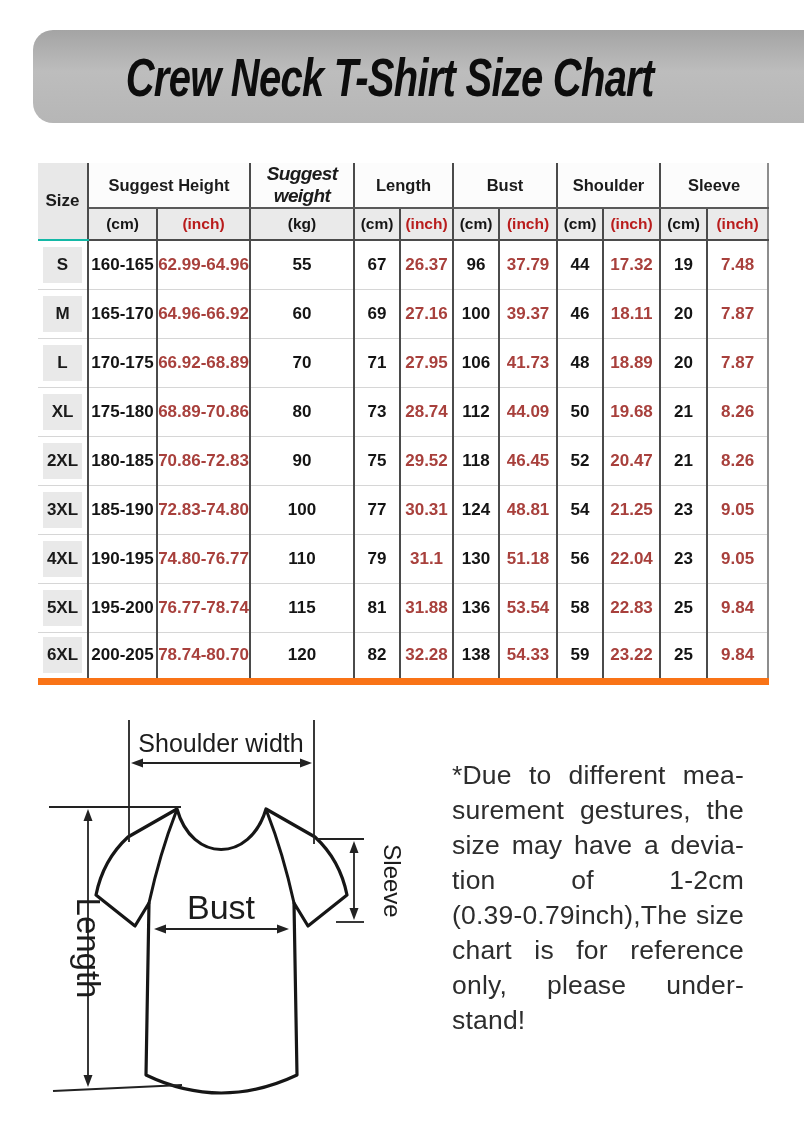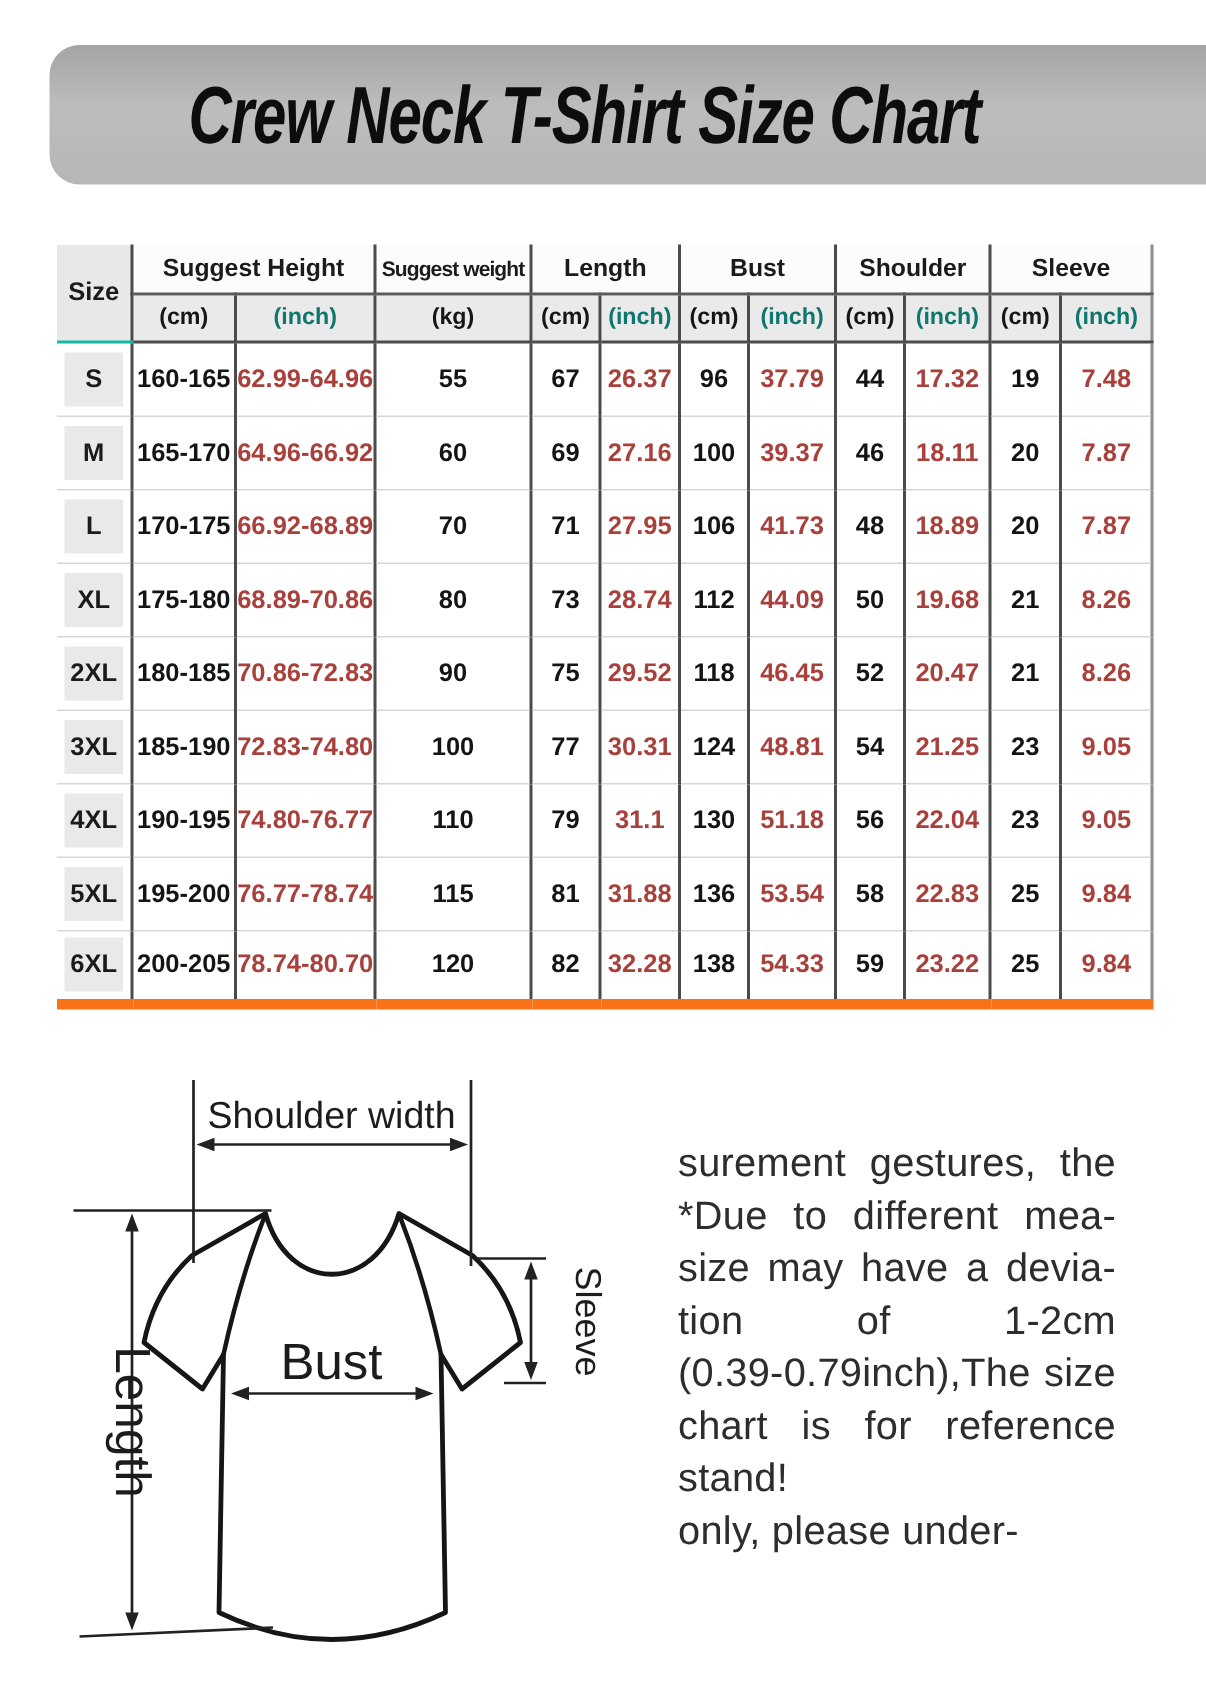--- a/index.html
+++ b/index.html
@@ -27,30 +27,30 @@
   }
   .size-table thead tr.grp-row{height:33px;}
   .size-table thead tr.unit-row{height:32px;margin-left:28px;}
   .size-table tbody tr{height:49px;}
   .vd{border-right:2px solid #4b4b4b;}
   .vl{border-right:2px solid #8d8d8d;}
   .grp{
     font-size:16.5px;font-weight:700;color:#1b1b1b;background:#fcfcfc;
     border-bottom:2px solid #5a5a5a;
   }
-  .grp.tight{font-size:14px;letter-spacing:-0.6px;}
+  .grp.tight{font-size:19px;letter-spacing:-0.6px;font-style:italic;}
   .size-head{
     background:#e8e8e8;font-size:17px;font-weight:700;color:#1b1b1b;
     border-bottom:2px solid #14b8a6;
   }
   .unit{
     background:#eaeaea;font-size:15.5px;font-weight:700;color:#161616;
     border-bottom:2px solid #4b4b4b;
   }
-  .unit.inch{color:#0f766e;}
+  .unit.inch{color:#b91c1c;}
   .size-table tbody td{
     font-size:17px;font-weight:600;color:#141414;background:#ffffff;
     border-bottom:1px solid #d6d6d6;
   }
   .size-table tbody tr:last-child td{border-bottom:7px solid #f97316;}
   .size-table tbody td.red{color:#a8403c;}
   .chip{
     display:flex;align-items:center;justify-content:center;
     width:78%;height:36px;margin:0 auto;background:#e9e9e9;
     font-weight:700;color:#1a1a1a;
@@ -306,21 +306,21 @@
     <text class="dlabel" transform="translate(354,186) rotate(90)" font-size="24" text-anchor="middle">Sleeve</text>
 
     <line class="mline" x1="133" y1="234" x2="250" y2="234"></line>
     <polygon class="ahead" points="124,234 136,229.5 136,238.5"></polygon>
     <polygon class="ahead" points="259,234 247,229.5 247,238.5"></polygon>
     <text class="dlabel" x="191" y="224" font-size="34" text-anchor="middle">Bust</text>
   </svg>
 </div>
 
 <div class="note">
+  <div class="ln">*Due to different mea-</div>
   <div class="ln">surement gestures, the</div>
-  <div class="ln">*Due to different mea-</div>
   <div class="ln">size may have a devia-</div>
   <div class="ln">tion of 1-2cm</div>
   <div class="ln">(0.39-0.79inch),The size</div>
   <div class="ln">chart is for reference</div>
+  <div class="ln">only, please under-</div>
   <div class="ln">stand!</div>
-  <div class="ln">only, please under-</div>
 </div>
 
 </body></html>

